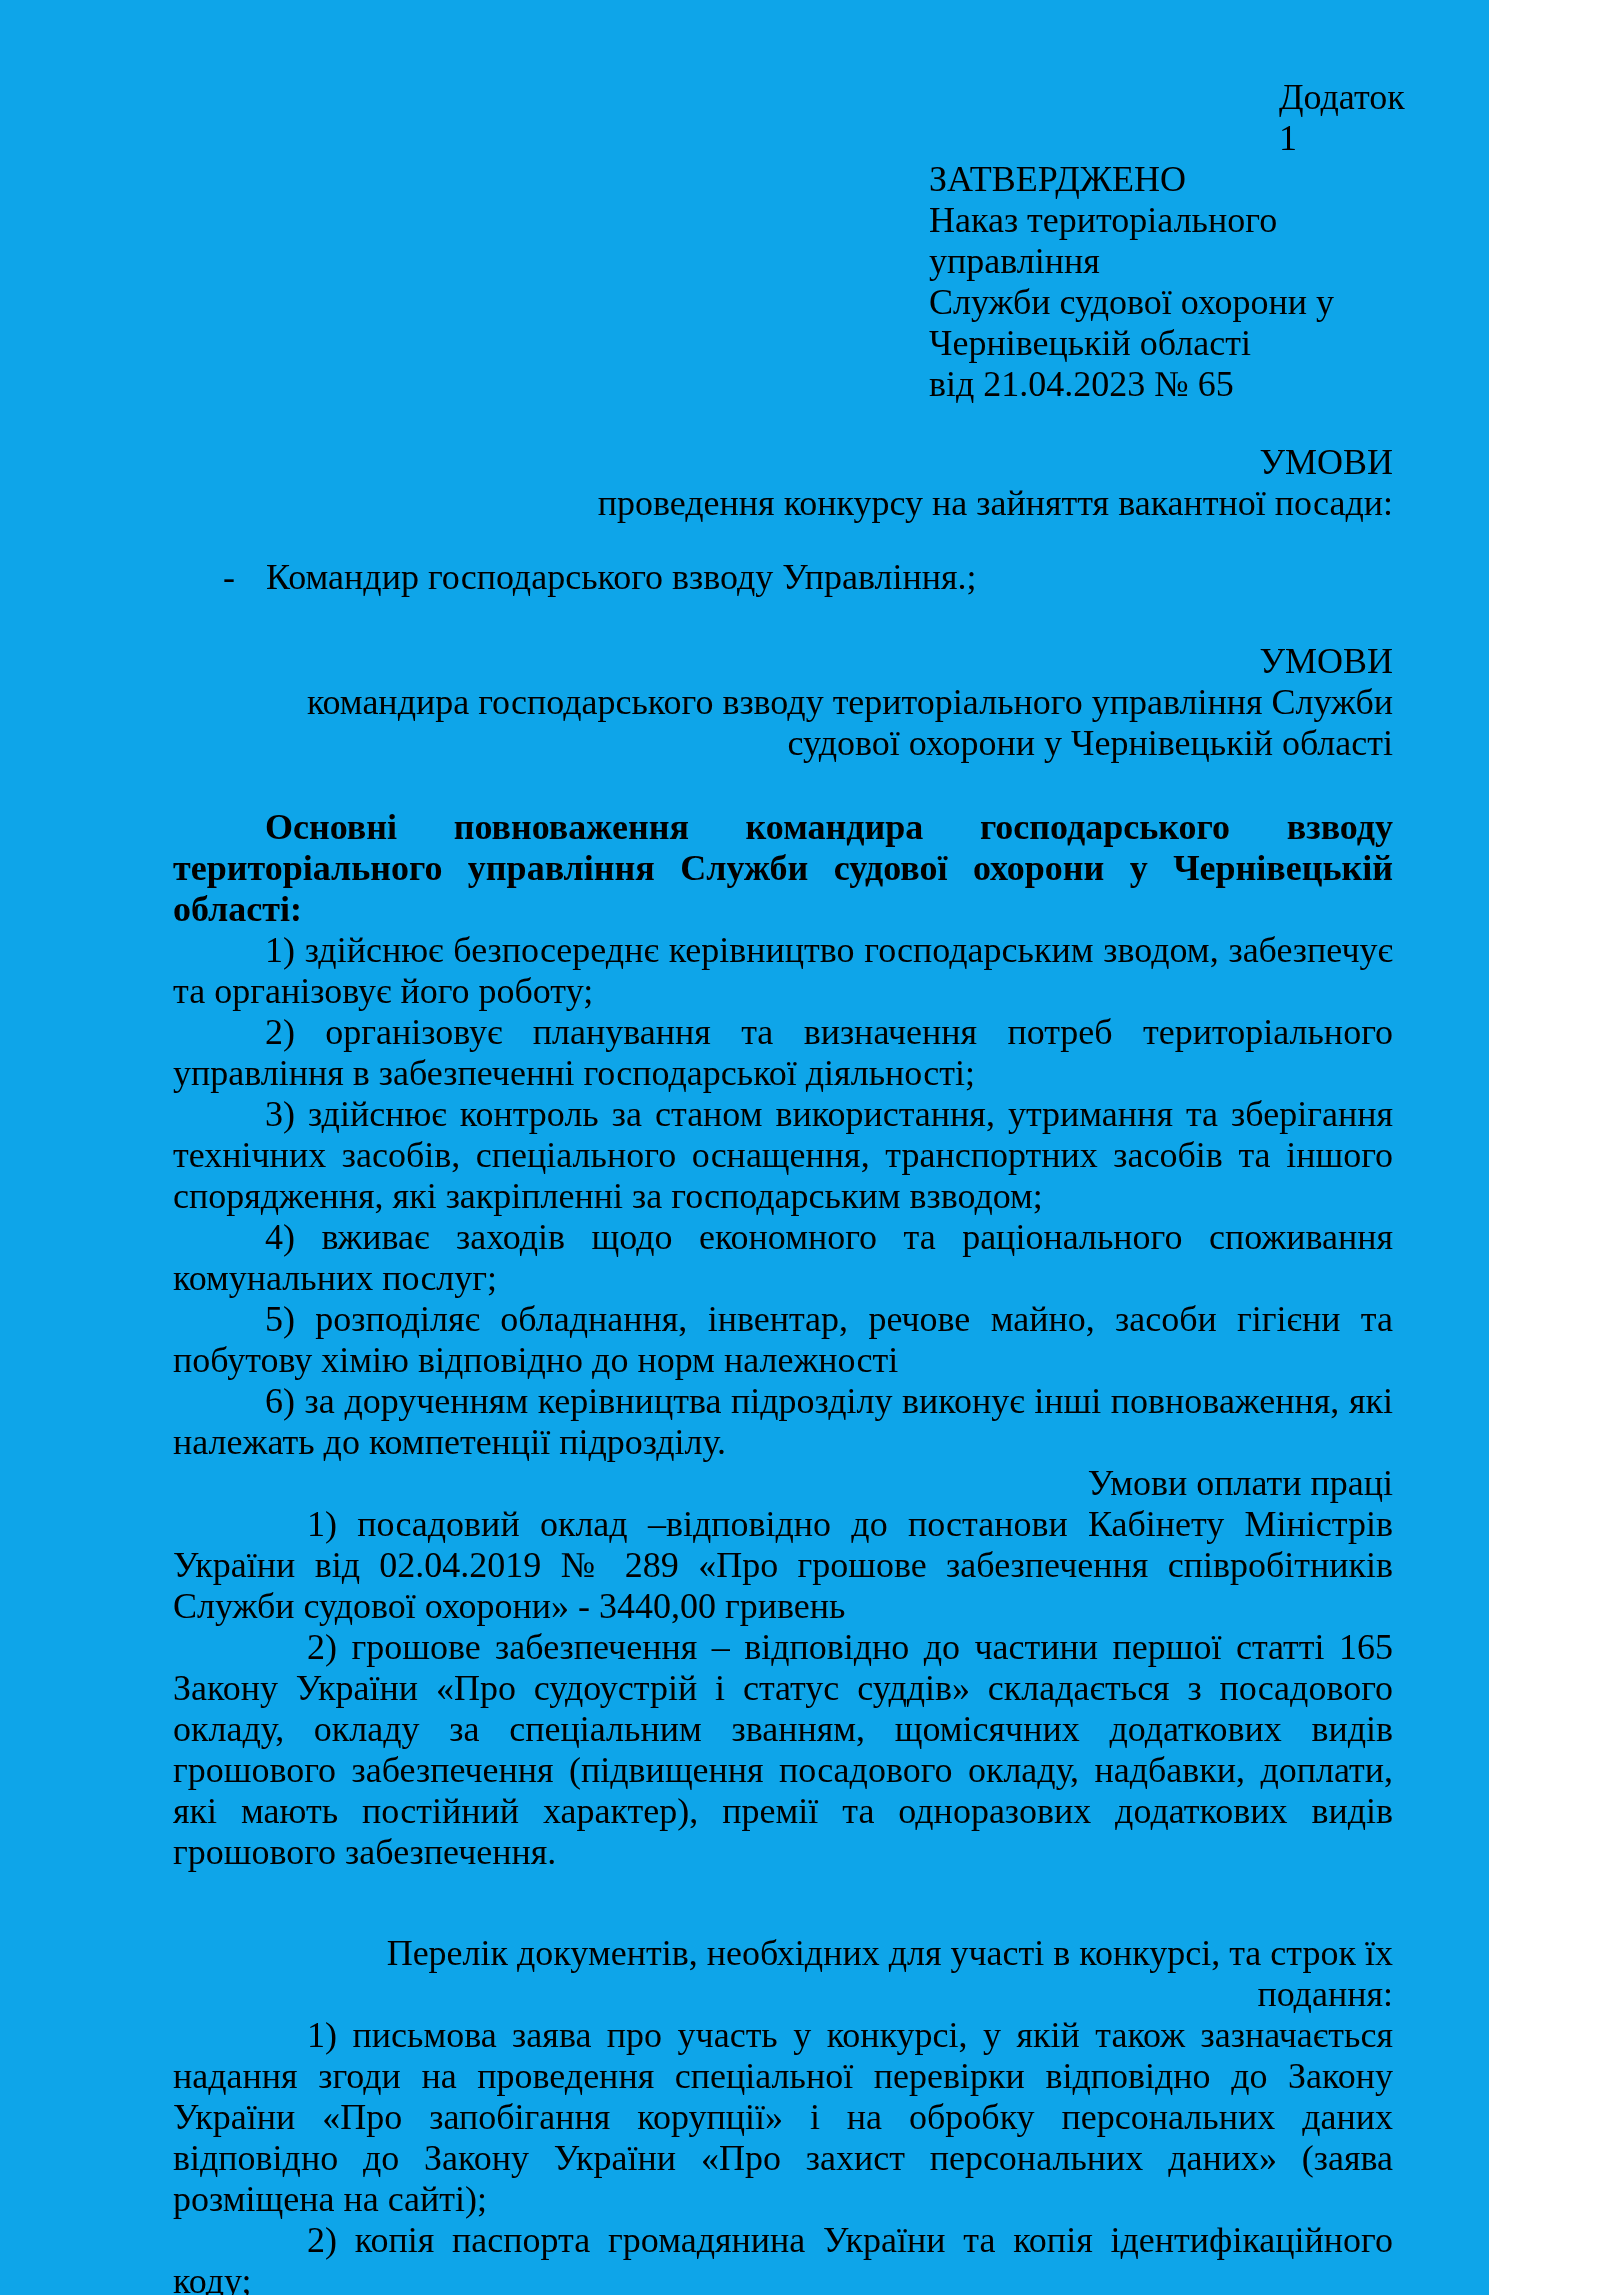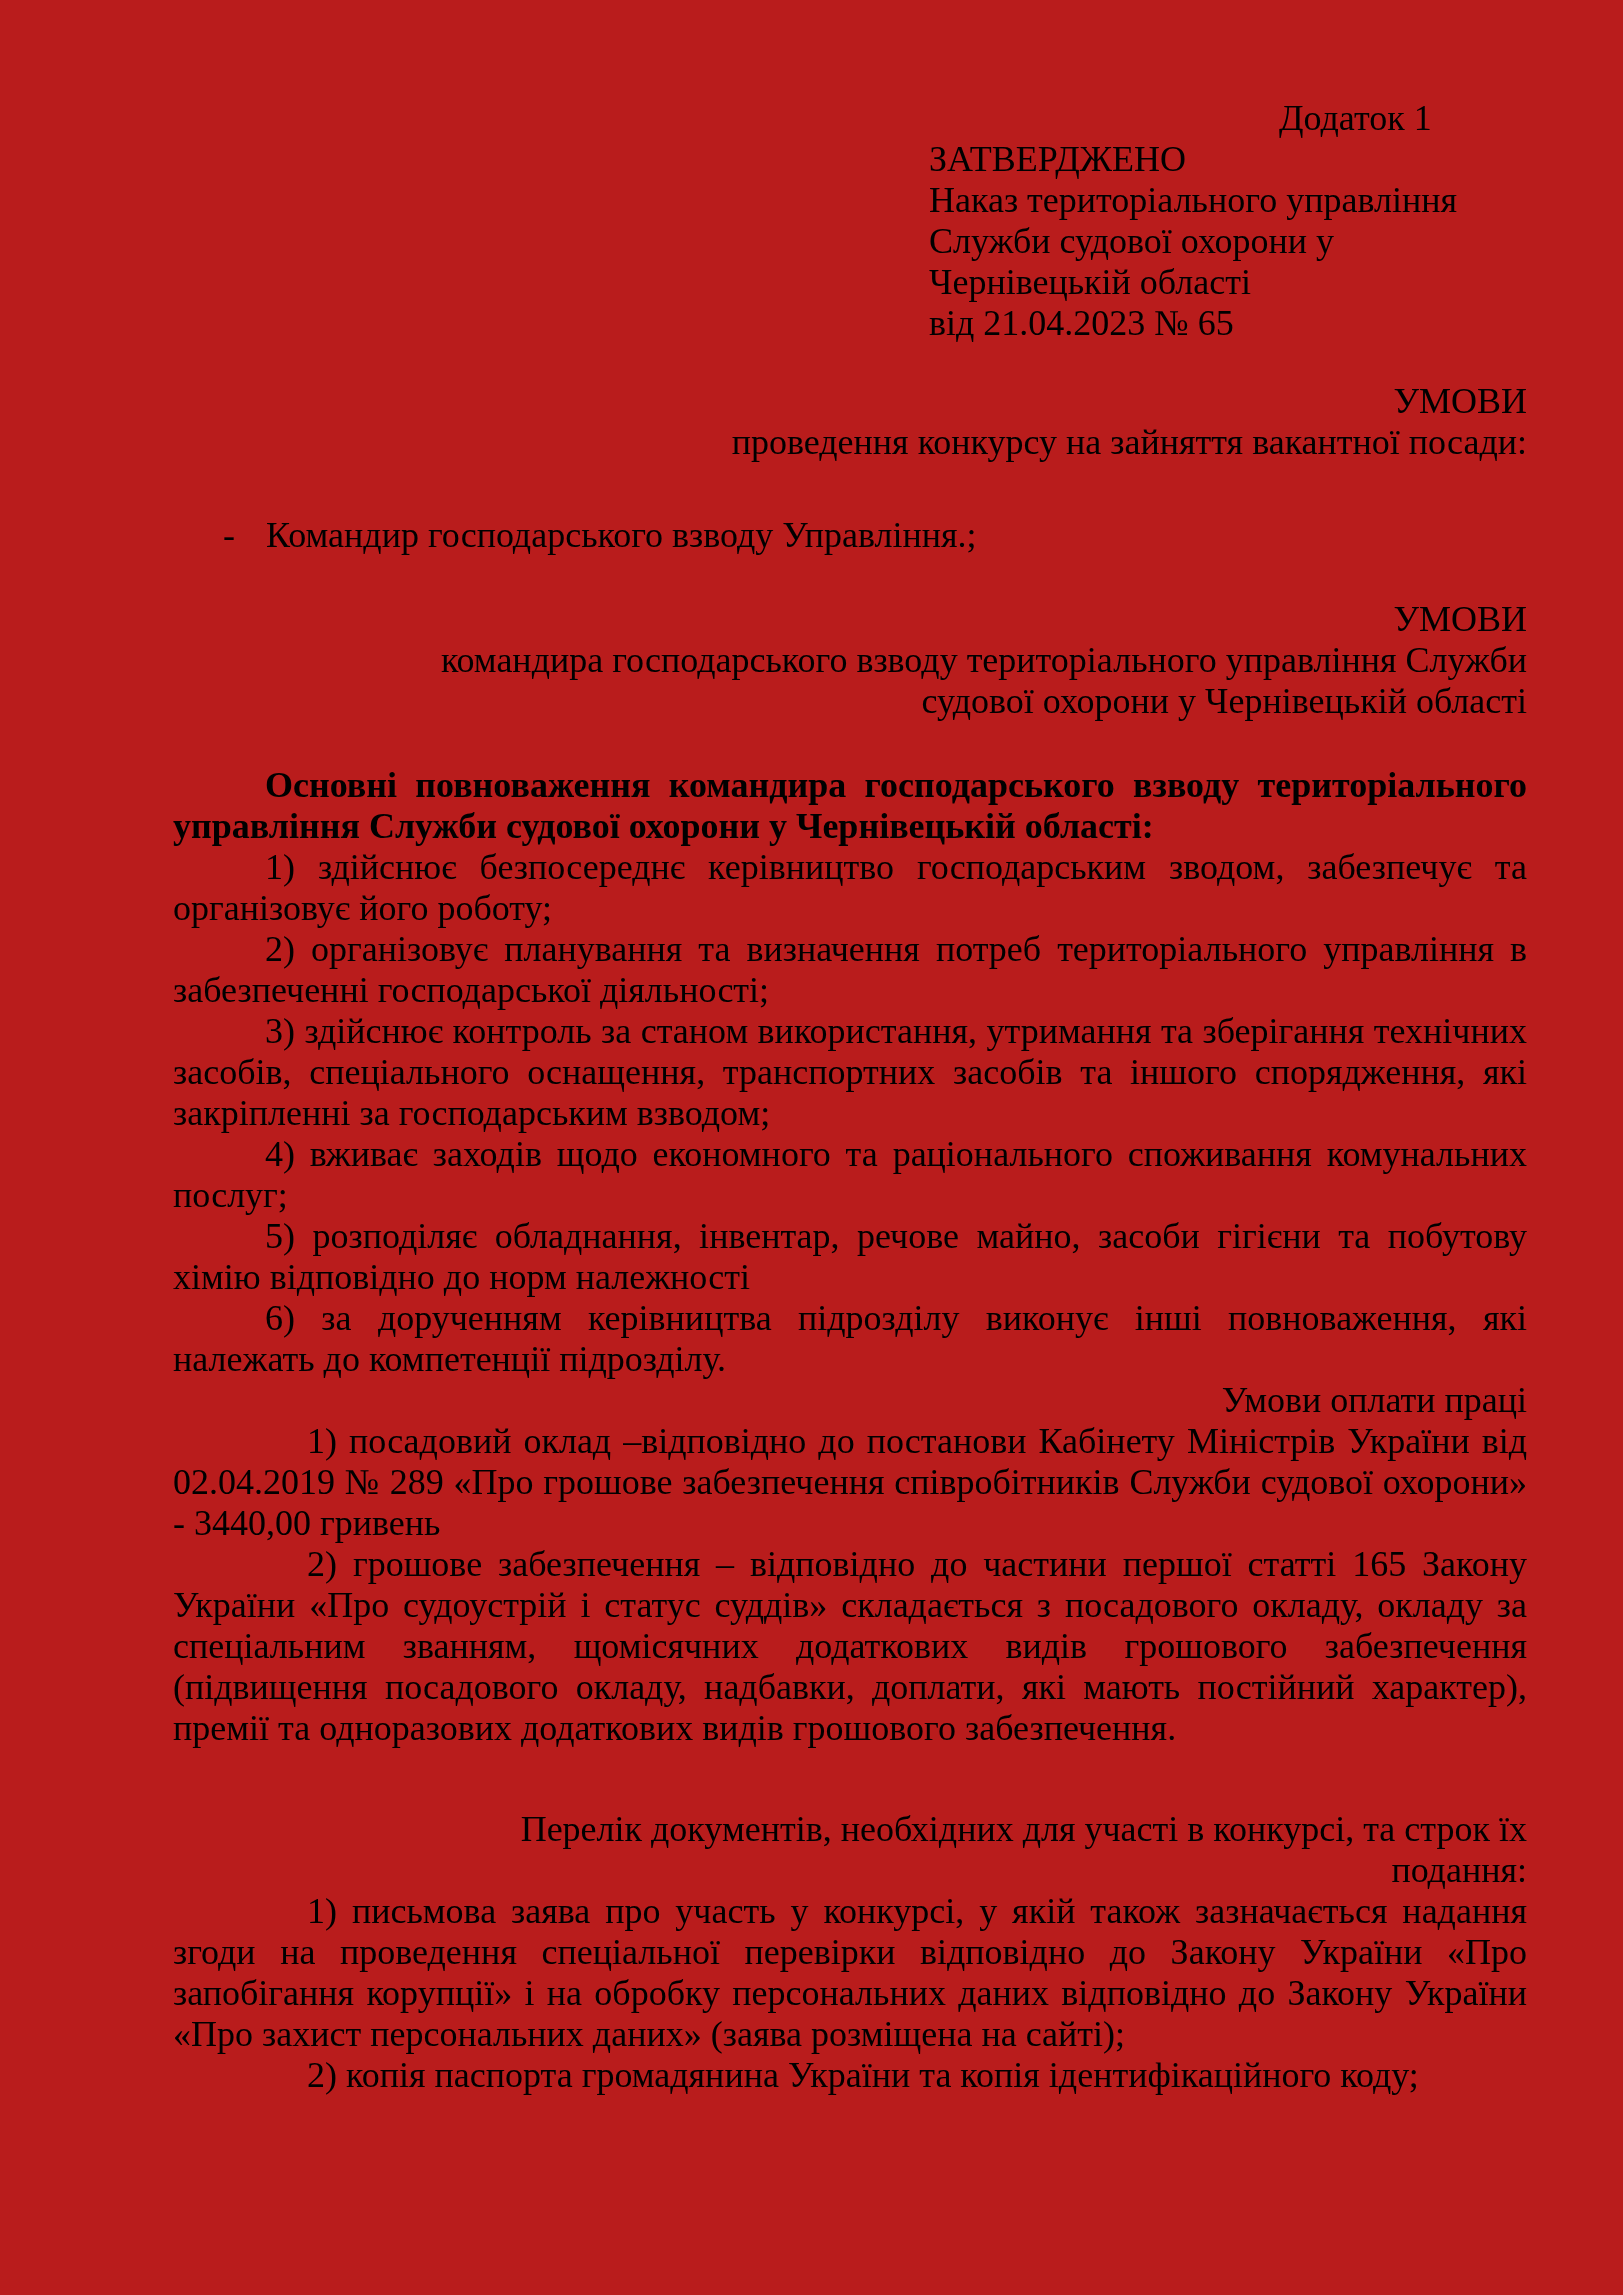--- a/index.html
+++ b/index.html
@@ -7,31 +7,31 @@
   body {
     width: 1623px;
     height: 2295px;
     background: #ffffff;
     color: #000000;
     font-family: "Liberation Serif", serif;
     font-size: 36px;
     line-height: 41px;
   }
   .page {
-    width: 1623px;
+    width: 1489px;
     height: 2295px;
-    padding: 98px 96px 52px 173px;
-    background: #b91c1c;
+    padding: 77px 96px 52px 173px;
+    background: #0ea5e9;
     overflow: hidden;
   }
   .right-block { margin-left: 756px; }
   .annex-line { margin-left: 350px; }
   .center-bold { text-align: right; font-weight: normal; }
   .sec-umovy1 { margin-top: 37px; }
-  .dash-item { margin-top: 52px; padding-left: 50px; }
+  .dash-item { margin-top: 33px; padding-left: 50px; }
   .dash { display: inline-block; width: 43px; }
   .sec-umovy2 { margin-top: 43px; }
   .intro-par { margin-top: 43px; font-weight: bold; }
   .jpar { text-align: justify; text-indent: 92px; }
   .jpar-deep { text-align: justify; text-indent: 134px; }
   .sec-docs { margin-top: 60px; }
 </style>
 </head>
 <body>
 

